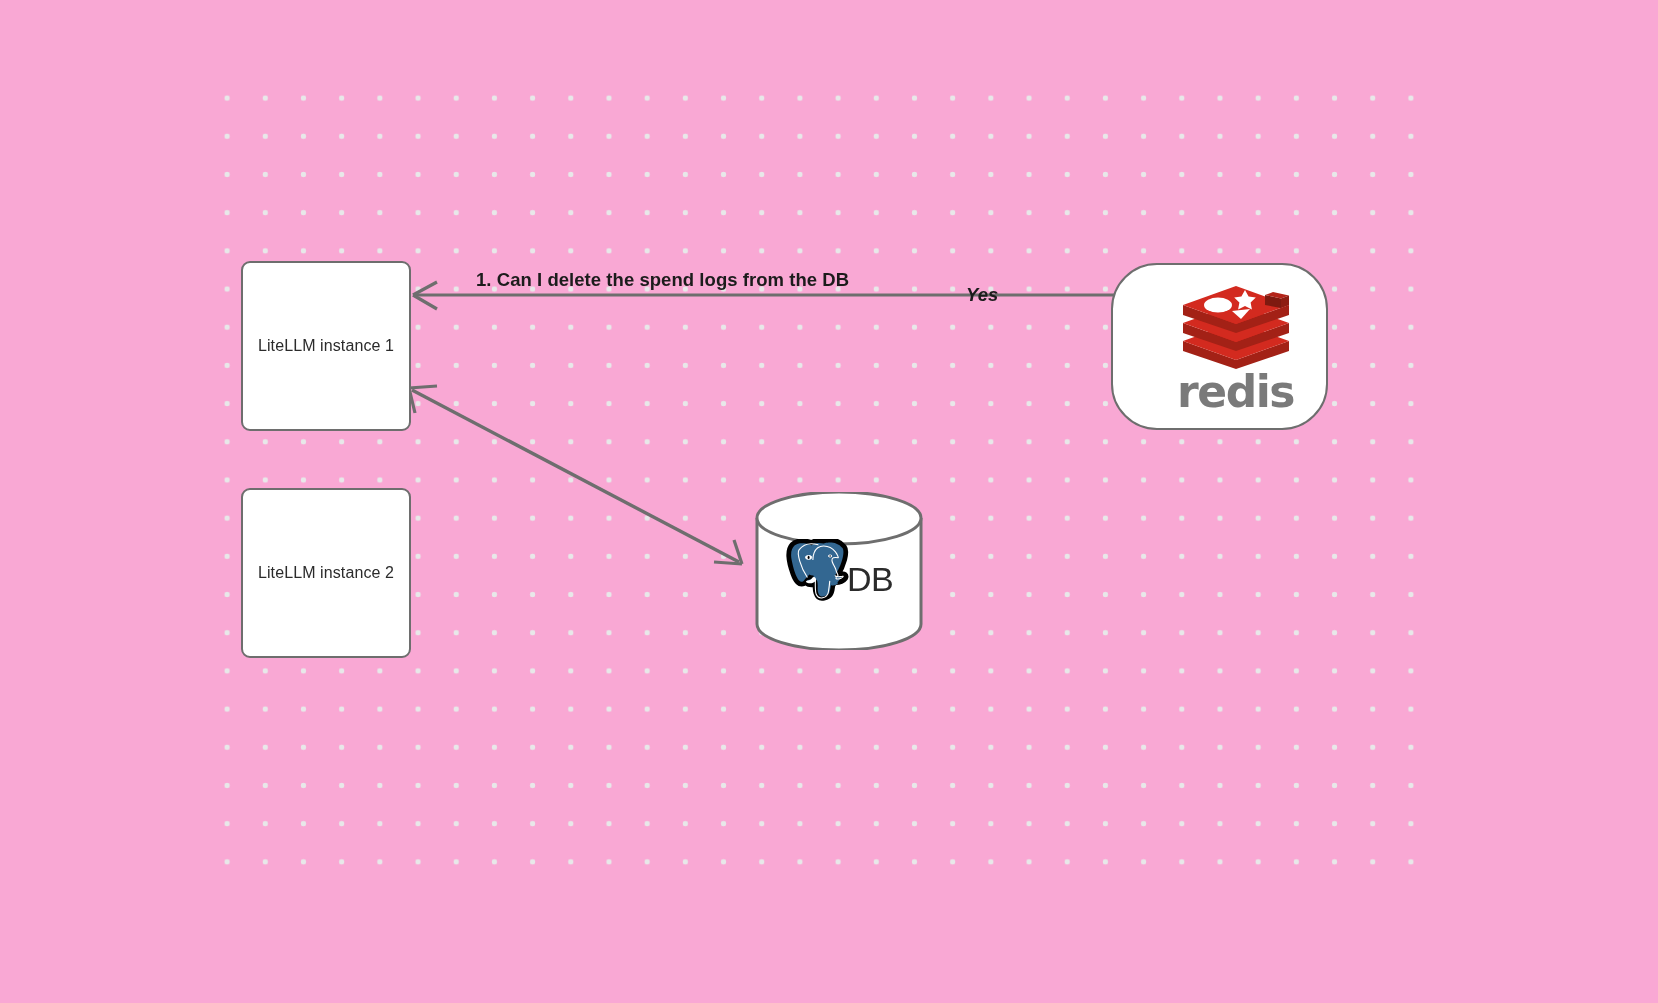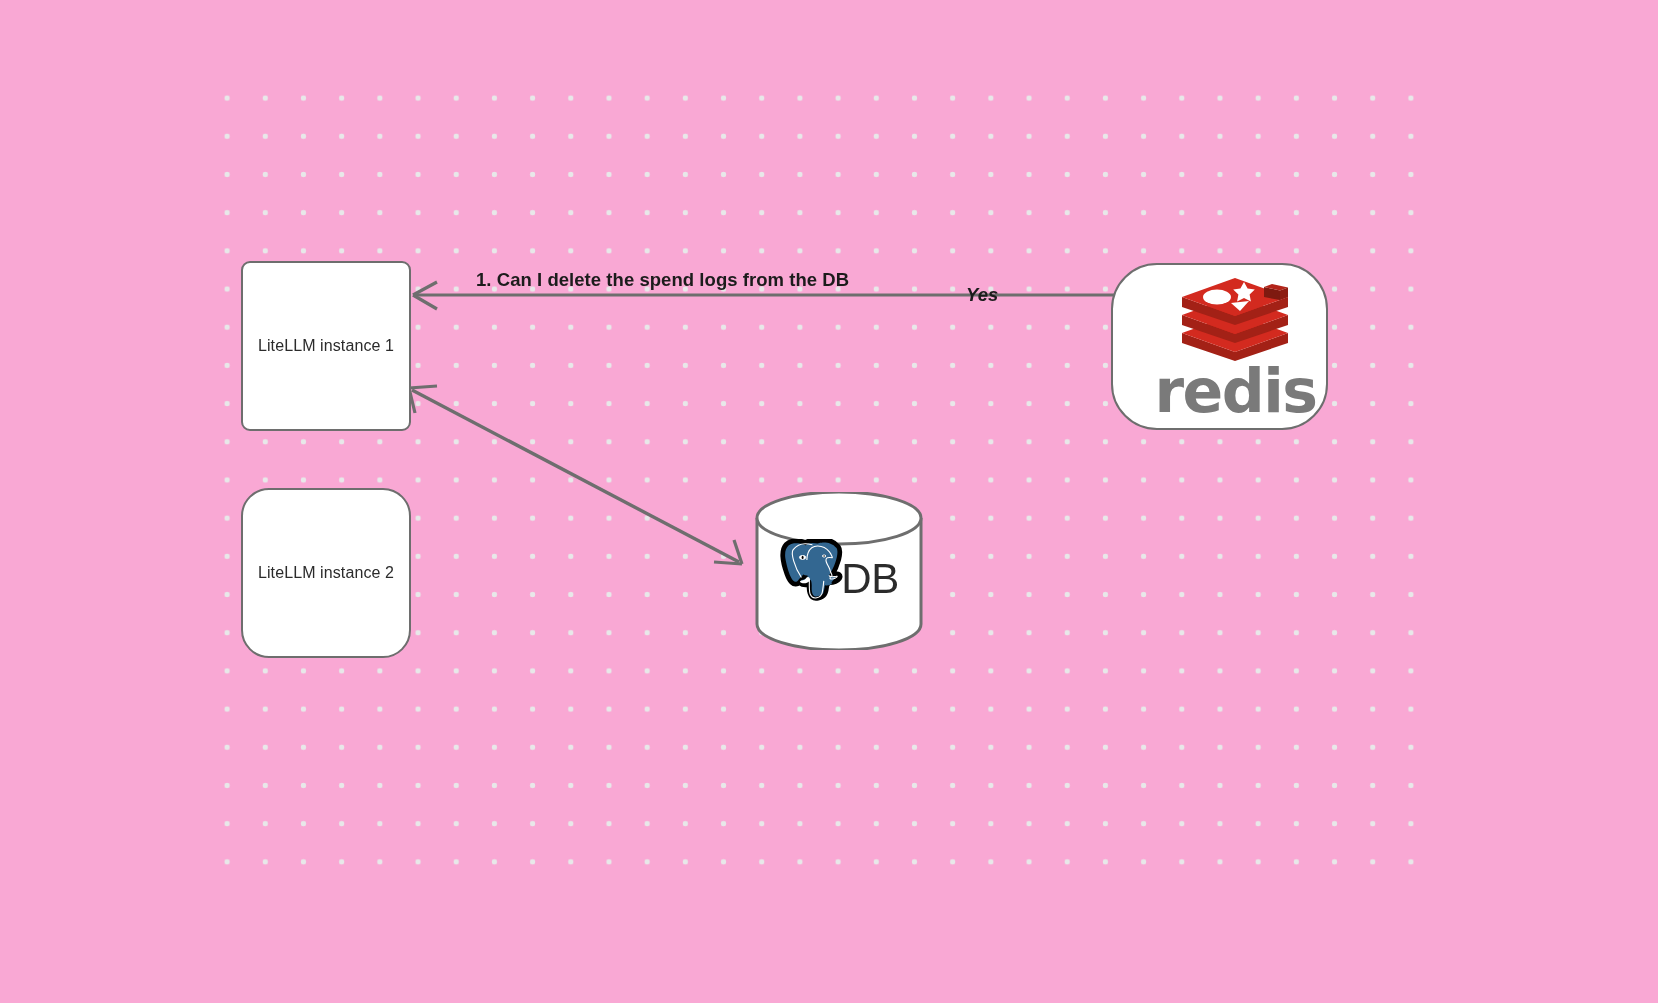--- a/index.html
+++ b/index.html
@@ -41,21 +41,21 @@
     box-sizing: border-box;
   }
   .node-box-label {
     font-size: 16px;
     color: #2b2b2b;
     letter-spacing: 0.1px;
     font-family: "Liberation Sans", sans-serif;
     white-space: nowrap;
   }
   #node-litellm-1 { left: 241px; top: 261px; width: 170px; height: 170px; }
-  #node-litellm-2 { left: 241px; top: 488px; width: 170px; height: 170px; border-radius: 28px; }
+  #node-litellm-2 { left: 241px; top: 488px; width: 170px; height: 170px; }
   #node-litellm-3 { left: 241px; top: 714px; width: 170px; height: 170px; }
 
   
   #node-redis {
     position: absolute;
     left: 1111px;
     top: 263px;
     width: 217px;
     height: 167px;
     background: #ffffff;
@@ -69,21 +69,21 @@
   }
   #redis-logo-wrap {
     display: flex;
     flex-direction: column;
     align-items: center;
     justify-content: center;
     transform: translateX(16px);
   }
   .redis-wordmark {
     font-family: "DejaVu Sans", sans-serif;
-    font-size: 60px;
+    font-size: 44px;
     font-weight: 700;
     color: #7a7a7a;
     letter-spacing: -1.5px;
     line-height: 0.95;
     margin-top: -2px;
   }
 
   
   #node-db {
     position: absolute;
@@ -96,21 +96,21 @@
     position: absolute;
     left: 0; top: 0;
     width: 172px; height: 158px;
     display: flex;
     align-items: center;
     justify-content: center;
     gap: 0px;
   }
   .db-text {
     font-family: "Liberation Sans", sans-serif;
-    font-size: 42px;
+    font-size: 34px;
     font-weight: 400;
     color: #2b2b2b;
     letter-spacing: -0.5px;
     margin-left: -2px;
     margin-top: 16px;
   }
 
   
   .edge-label {
     position: absolute;

